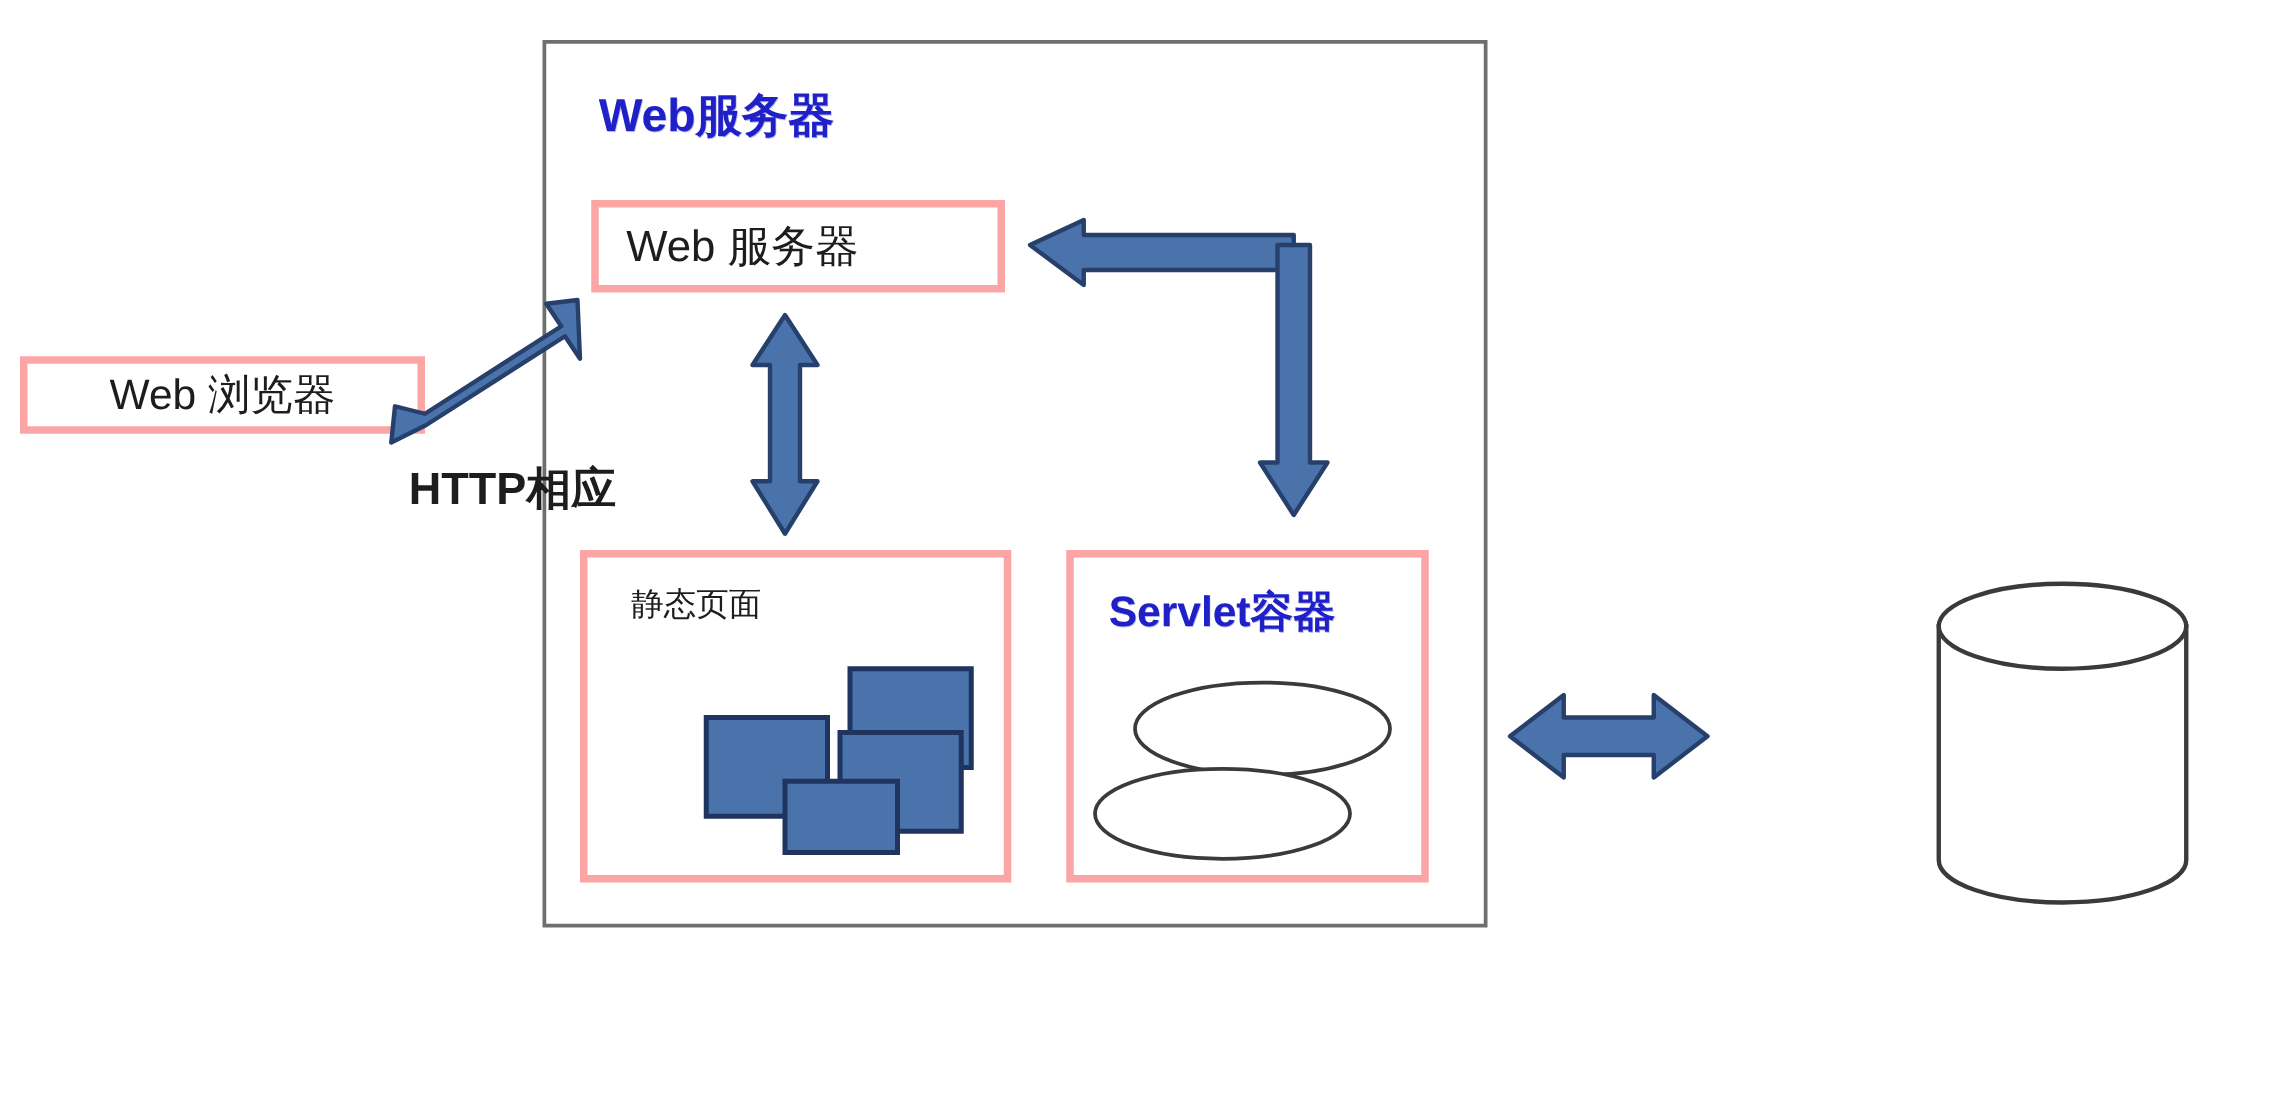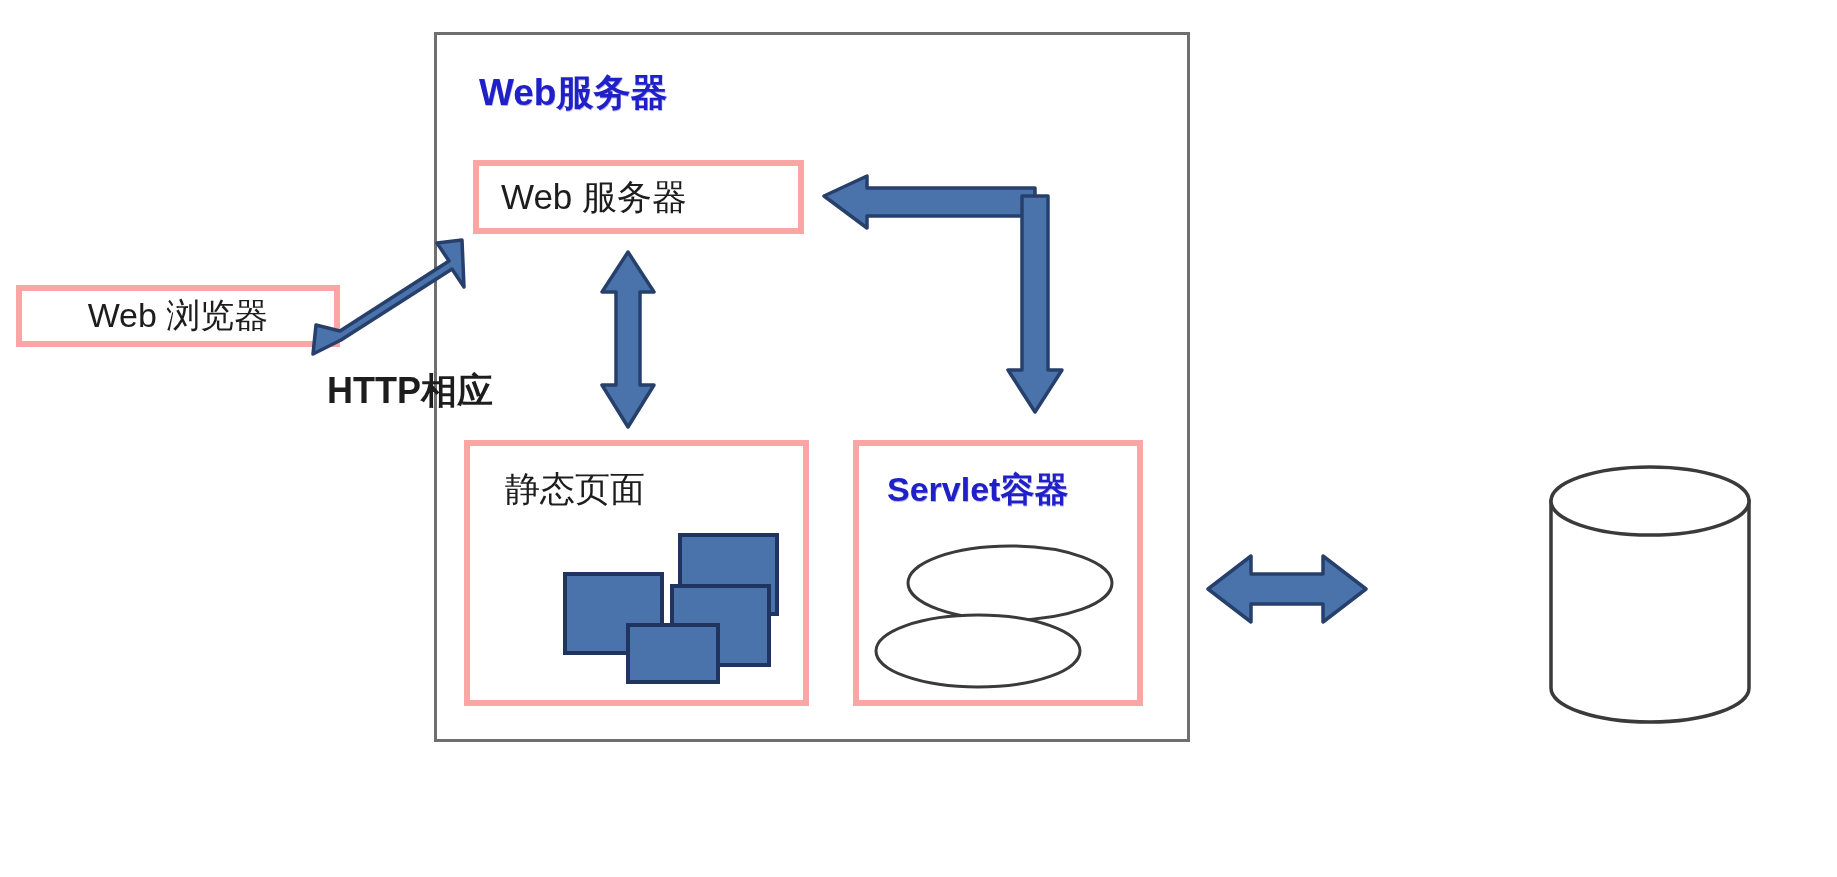--- a/index.html
+++ b/index.html
@@ -103,21 +103,21 @@
   
   #static-pages-box {
     left: 464px;
     top: 440px;
     width: 345px;
     height: 266px;
   }
   #static-pages-label {
     left: 505px;
     top: 466px;
-    font-size: 35px;
+    font-size: 26px;
     font-weight: 500;
   }
 
   
   #servlet-container-box {
     left: 853px;
     top: 440px;
     width: 290px;
     height: 266px;
   }

